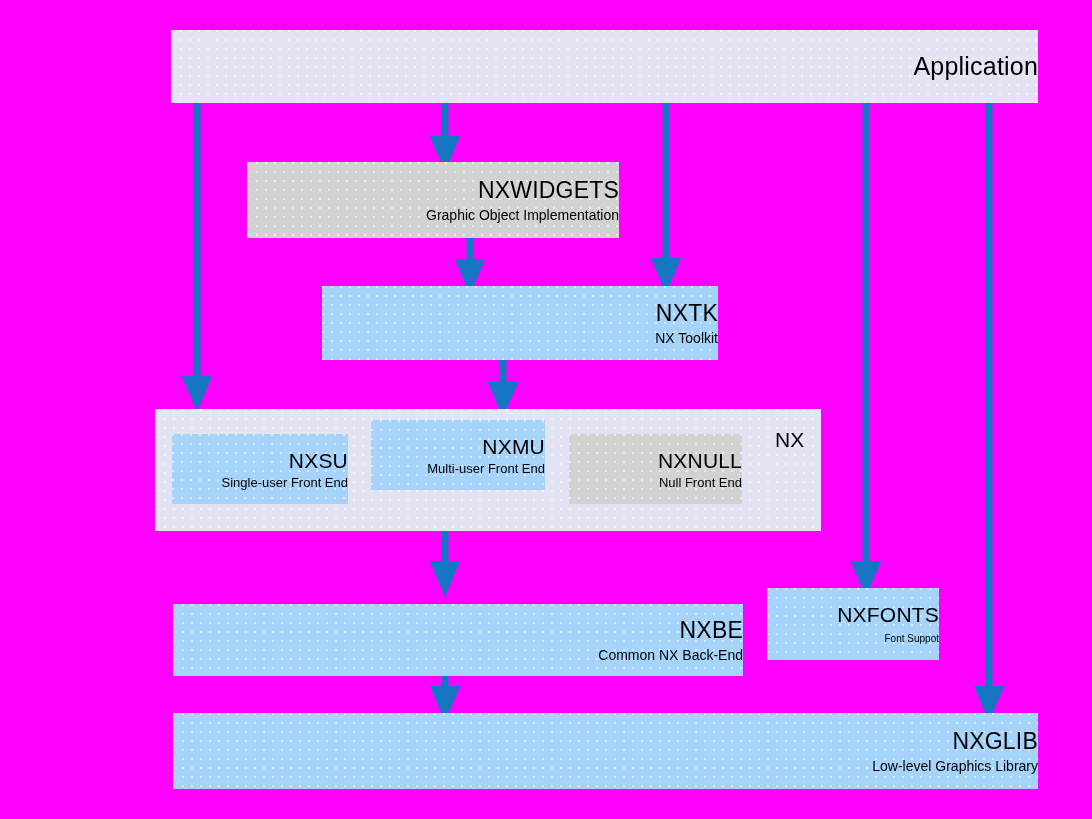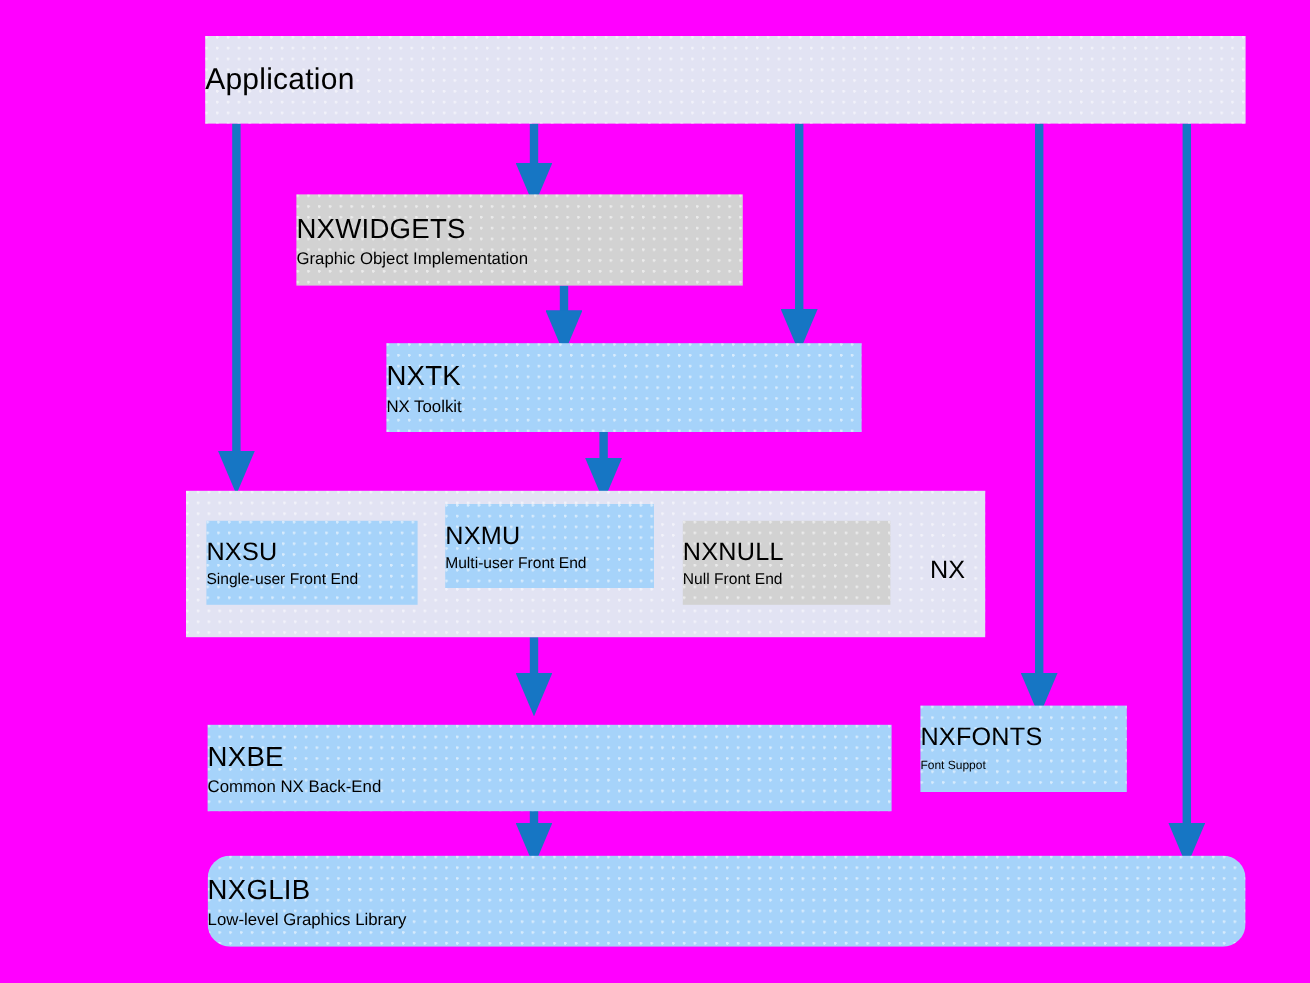--- a/index.html
+++ b/index.html
@@ -25,21 +25,21 @@
     top: 0;
     width: 1092px;
     height: 819px;
     pointer-events: none;
   }
   .node {
     position: absolute;
     box-sizing: border-box;
     display: flex;
     flex-direction: column;
-    align-items: flex-start;
+    align-items: flex-end;
     justify-content: center;
     color: #000000;
     
     background-image:
       radial-gradient(circle at 1px 1px, rgba(255,255,255,0.55) 1px, transparent 1.4px);
     background-size: 9px 9px;
   }
   .node-title {
     font-size: 23px;
     line-height: 27px;
@@ -67,34 +67,33 @@
 
   #node-nx          { left: 155px; top: 409px; width: 666px; height: 122px;
                       display: block; }
   #nx-label {
     position: absolute;
     left: 775px;
     top: 427px;
     font-size: 21px;
     line-height: 25px;
     color: #000000;
-    margin-top: 36px;
   }
   #node-nxsu   { left: 172px; top: 434px; width: 176px; height: 70px; }
   #node-nxmu   { left: 371px; top: 420px; width: 174px; height: 70px; }
   #node-nxnull { left: 569px; top: 434px; width: 173px; height: 70px; }
   .sub-node .node-title { font-size: 21px; line-height: 25px; }
   .sub-node .node-sub   { font-size: 13px; line-height: 16px; }
 
   #node-nxbe     { left: 173px; top: 588px; width: 570px; height: 72px; margin-top: 16px; }
   #node-nxfonts  { left: 767px; top: 588px; width: 172px; height: 72px; }
   #node-nxfonts .node-title { font-size: 21px; }
   #node-nxfonts .node-sub   { font-size: 10px; }
 
-  #node-nxglib   { left: 173px; top: 713px; width: 865px; height: 76px; border-radius: 19px; }
+  #node-nxglib   { left: 173px; top: 713px; width: 865px; height: 76px; }
 </style>
 </head>
 <body>
 
 <div id="diagram">
 
   <svg id="arrow-layer" viewBox="0 0 1092 819">
     <defs>
       <marker id="head" markerWidth="5.2" markerHeight="4.4" refX="0.2" refY="2.2" orient="auto" markerUnits="strokeWidth">
         <path d="M0,0 L5.2,2.2 L0,4.4 z" fill="#1676c4"></path>

